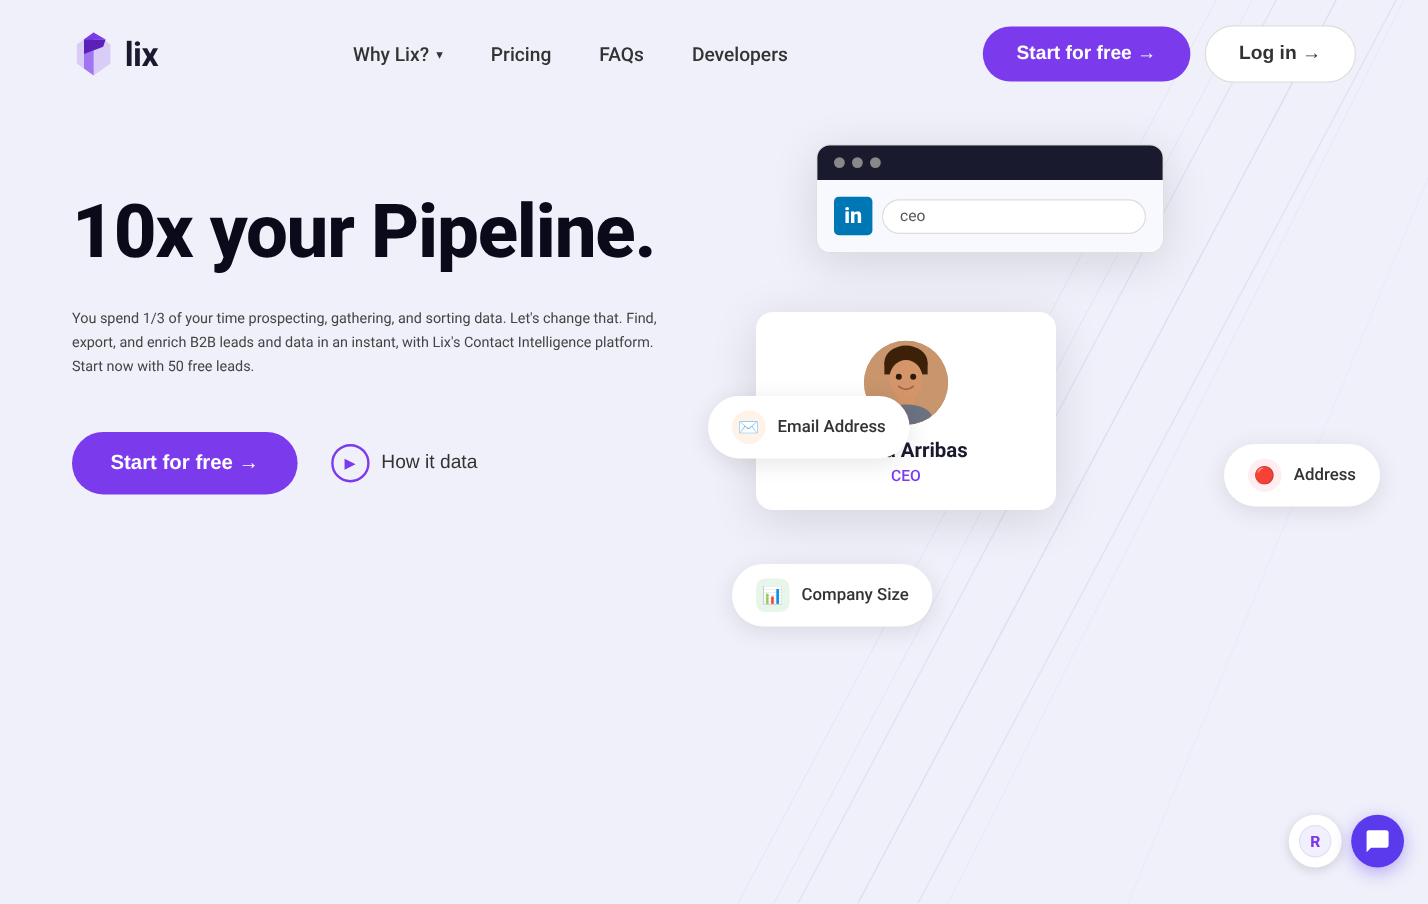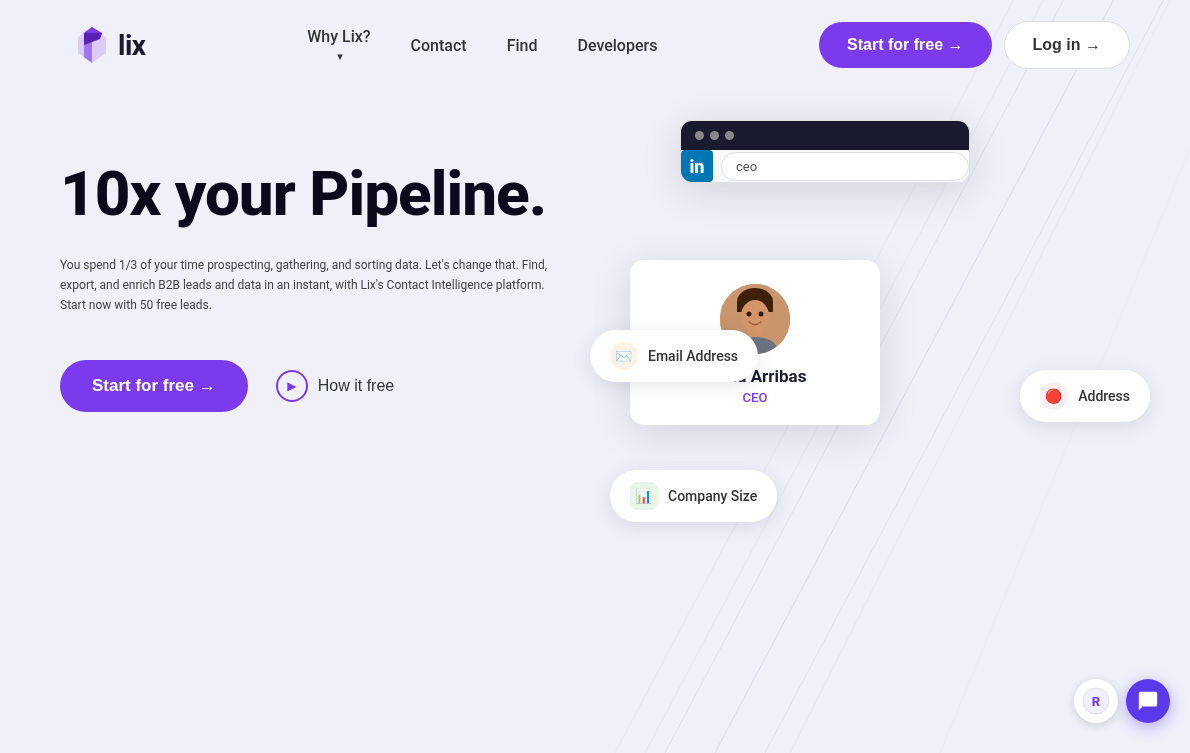--- a/index.html
+++ b/index.html
@@ -16,21 +16,20 @@
     
     nav {
       position: relative;
       z-index: 10;
       display: flex;
       align-items: center;
       justify-content: space-between;
       padding: 0 60px;
       height: 90px;
       background: transparent;
-      margin-left: 14px;
     }
 
     .logo-wrap {
       display: flex;
       align-items: center;
       gap: 8px;
     }
 
     .logo-icon {
       width: 36px;
@@ -55,21 +54,20 @@
       text-decoration: none;
       color: #333;
       font-size: 16px;
       font-weight: 500;
     }
 
     .nav-links .why-lix {
       display: flex;
       align-items: center;
       gap: 4px;
-      flex-direction: column;
     }
 
     .nav-cta {
       display: flex;
       align-items: center;
       gap: 12px;
     }
 
     .btn-primary {
       background: #7c3aed;
@@ -204,21 +202,21 @@
     }
 
     .browser-dot {
       width: 9px;
       height: 9px;
       border-radius: 50%;
       background: #888;
     }
 
     .browser-content {
-      padding: 0;
+      padding: 14px;
       background: #f8f9ff;
     }
 
     .linkedin-header {
       display: flex;
       align-items: center;
       gap: 8px;
     }
 
     .li-logo {
@@ -448,45 +446,45 @@
   </div>
 
   <ul class="nav-links">
     <li>
       <a href="#" class="why-lix">
         <span>Why Lix?</span>
         <span class="chevron-icon">▾</span>
       </a>
     </li>
     <li>
-      <a href="#">Contact</a>
+      <a href="#">Pricing</a>
     </li>
     <li>
-      <a href="#">Find</a>
+      <a href="#">FAQs</a>
     </li>
     <li>
       <a href="#">Developers</a>
     </li>
   </ul>
 
   <div class="nav-cta">
     <button class="btn-primary">Start for free →</button>
     <button class="btn-outline">Log in →</button>
   </div>
 </nav>
 
 <section class="hero">
   <div class="hero-left">
     <h1 class="hero-title">10x your Pipeline.</h1>
     <p class="hero-desc">You spend 1/3 of your time prospecting, gathering, and sorting data. Let's change that. Find, export, and enrich B2B leads and data in an instant, with Lix's Contact Intelligence platform. Start now with 50 free leads.</p>
     <div class="hero-actions">
       <button class="btn-hero-primary">Start for free →</button>
       <button class="how-it-works">
         <div class="play-icon">▶</div>
-        <span>How it free</span>
+        <span>How it data</span>
       </button>
     </div>
   </div>
 
   <div class="hero-right">
 
     <div class="browser-window">
       <div class="browser-bar">
         <div class="browser-dot"></div>
         <div class="browser-dot"></div>

